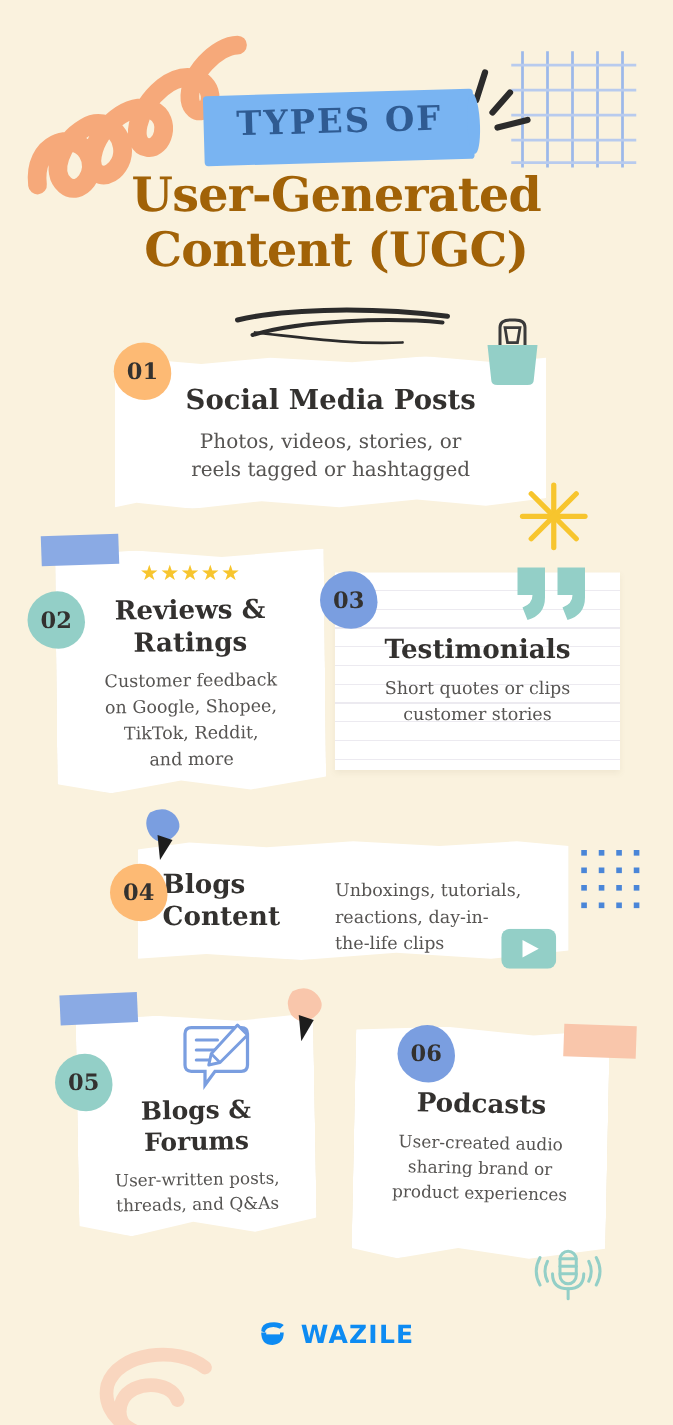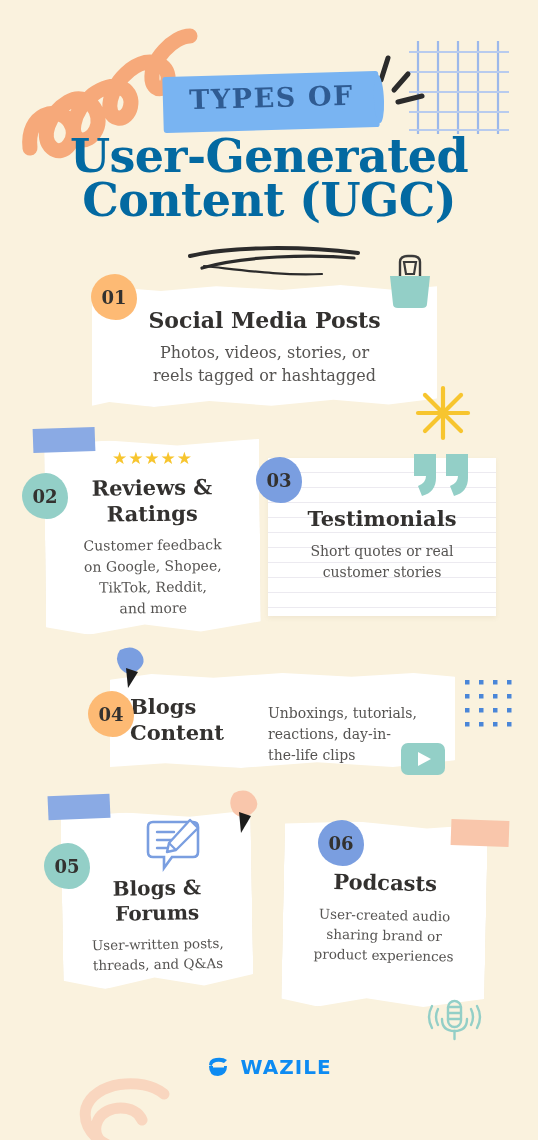--- a/index.html
+++ b/index.html
@@ -55,24 +55,24 @@
     z-index: 6;
   }
 
   .title {
     position: absolute;
     left: 0; top: 134px;
     width: 538px;
     text-align: center;
     font-family: "DejaVu Serif", serif;
     font-weight: 700;
-    font-size: 46px;
+    font-size: 38px;
     line-height: 44px;
     letter-spacing: -0.6px;
-    color: #0369a1;
+    color: #a16207;
     z-index: 5;
   }
 
   
   .card {
     position: absolute;
     background: #ffffff;
     box-shadow: 0 2px 5px rgba(120,100,60,0.08);
   }
   .card-title {
@@ -280,21 +280,21 @@
       <div>TikTok, Reddit,</div>
       <div>and more</div>
     </div>
   </div>
   <div class="stars">★★★★★</div>
   <div class="badge b-teal abs" style="left:22px; top:473px;">02</div>
 
   <div class="card" id="card3">
     <div class="card-title">Testimonials</div>
     <div class="card-body">
-      <div>Short quotes or real</div>
+      <div>Short quotes or clips</div>
       <div>customer stories</div>
     </div>
   </div>
   <div class="badge b-blue abs" style="left:256px; top:457px;text-align:center;">03</div>
 
   <svg class="abs deco" style="left:412px; top:452px; z-index:7;" width="62" height="46" viewBox="0 0 62 46">
     <path d="M2 2 L24 2 L24 26 Q24 40 10 44 L6 34 Q14 31 14 24 L2 24 Z" fill="#93cfc7"></path>
     <path d="M34 2 L56 2 L56 26 Q56 40 42 44 L38 34 Q46 31 46 24 L34 24 Z" fill="#93cfc7"></path>
   </svg>
 

